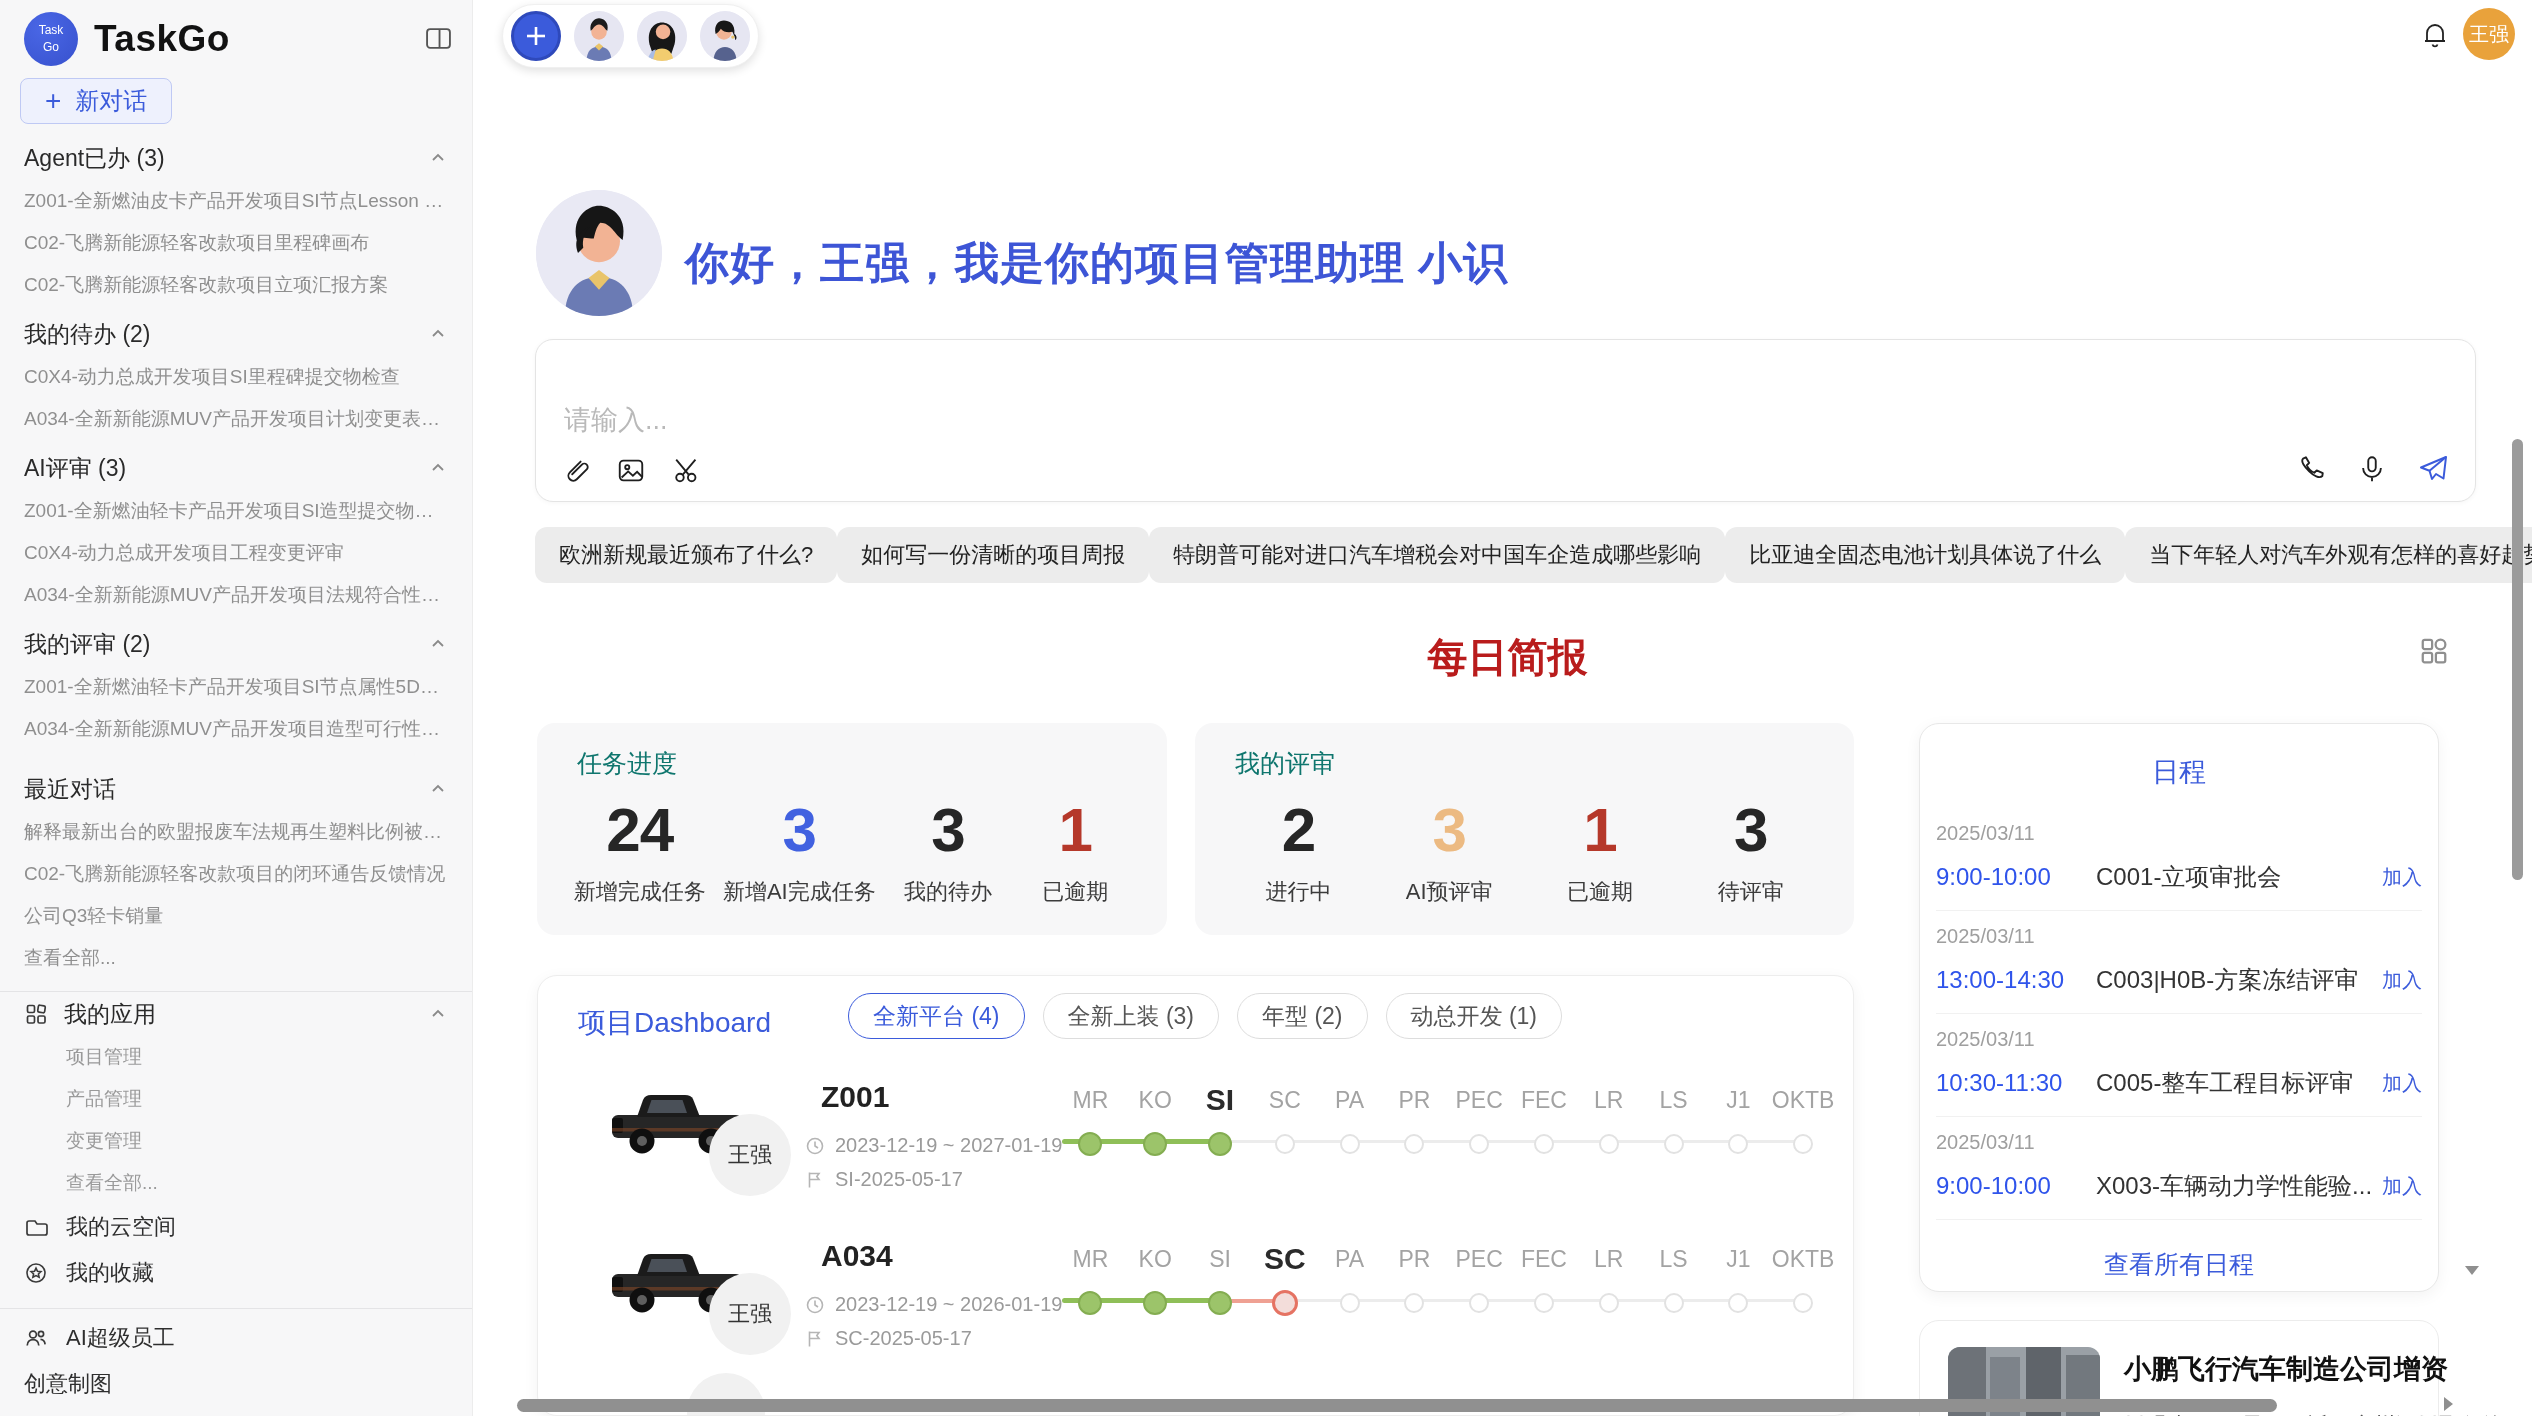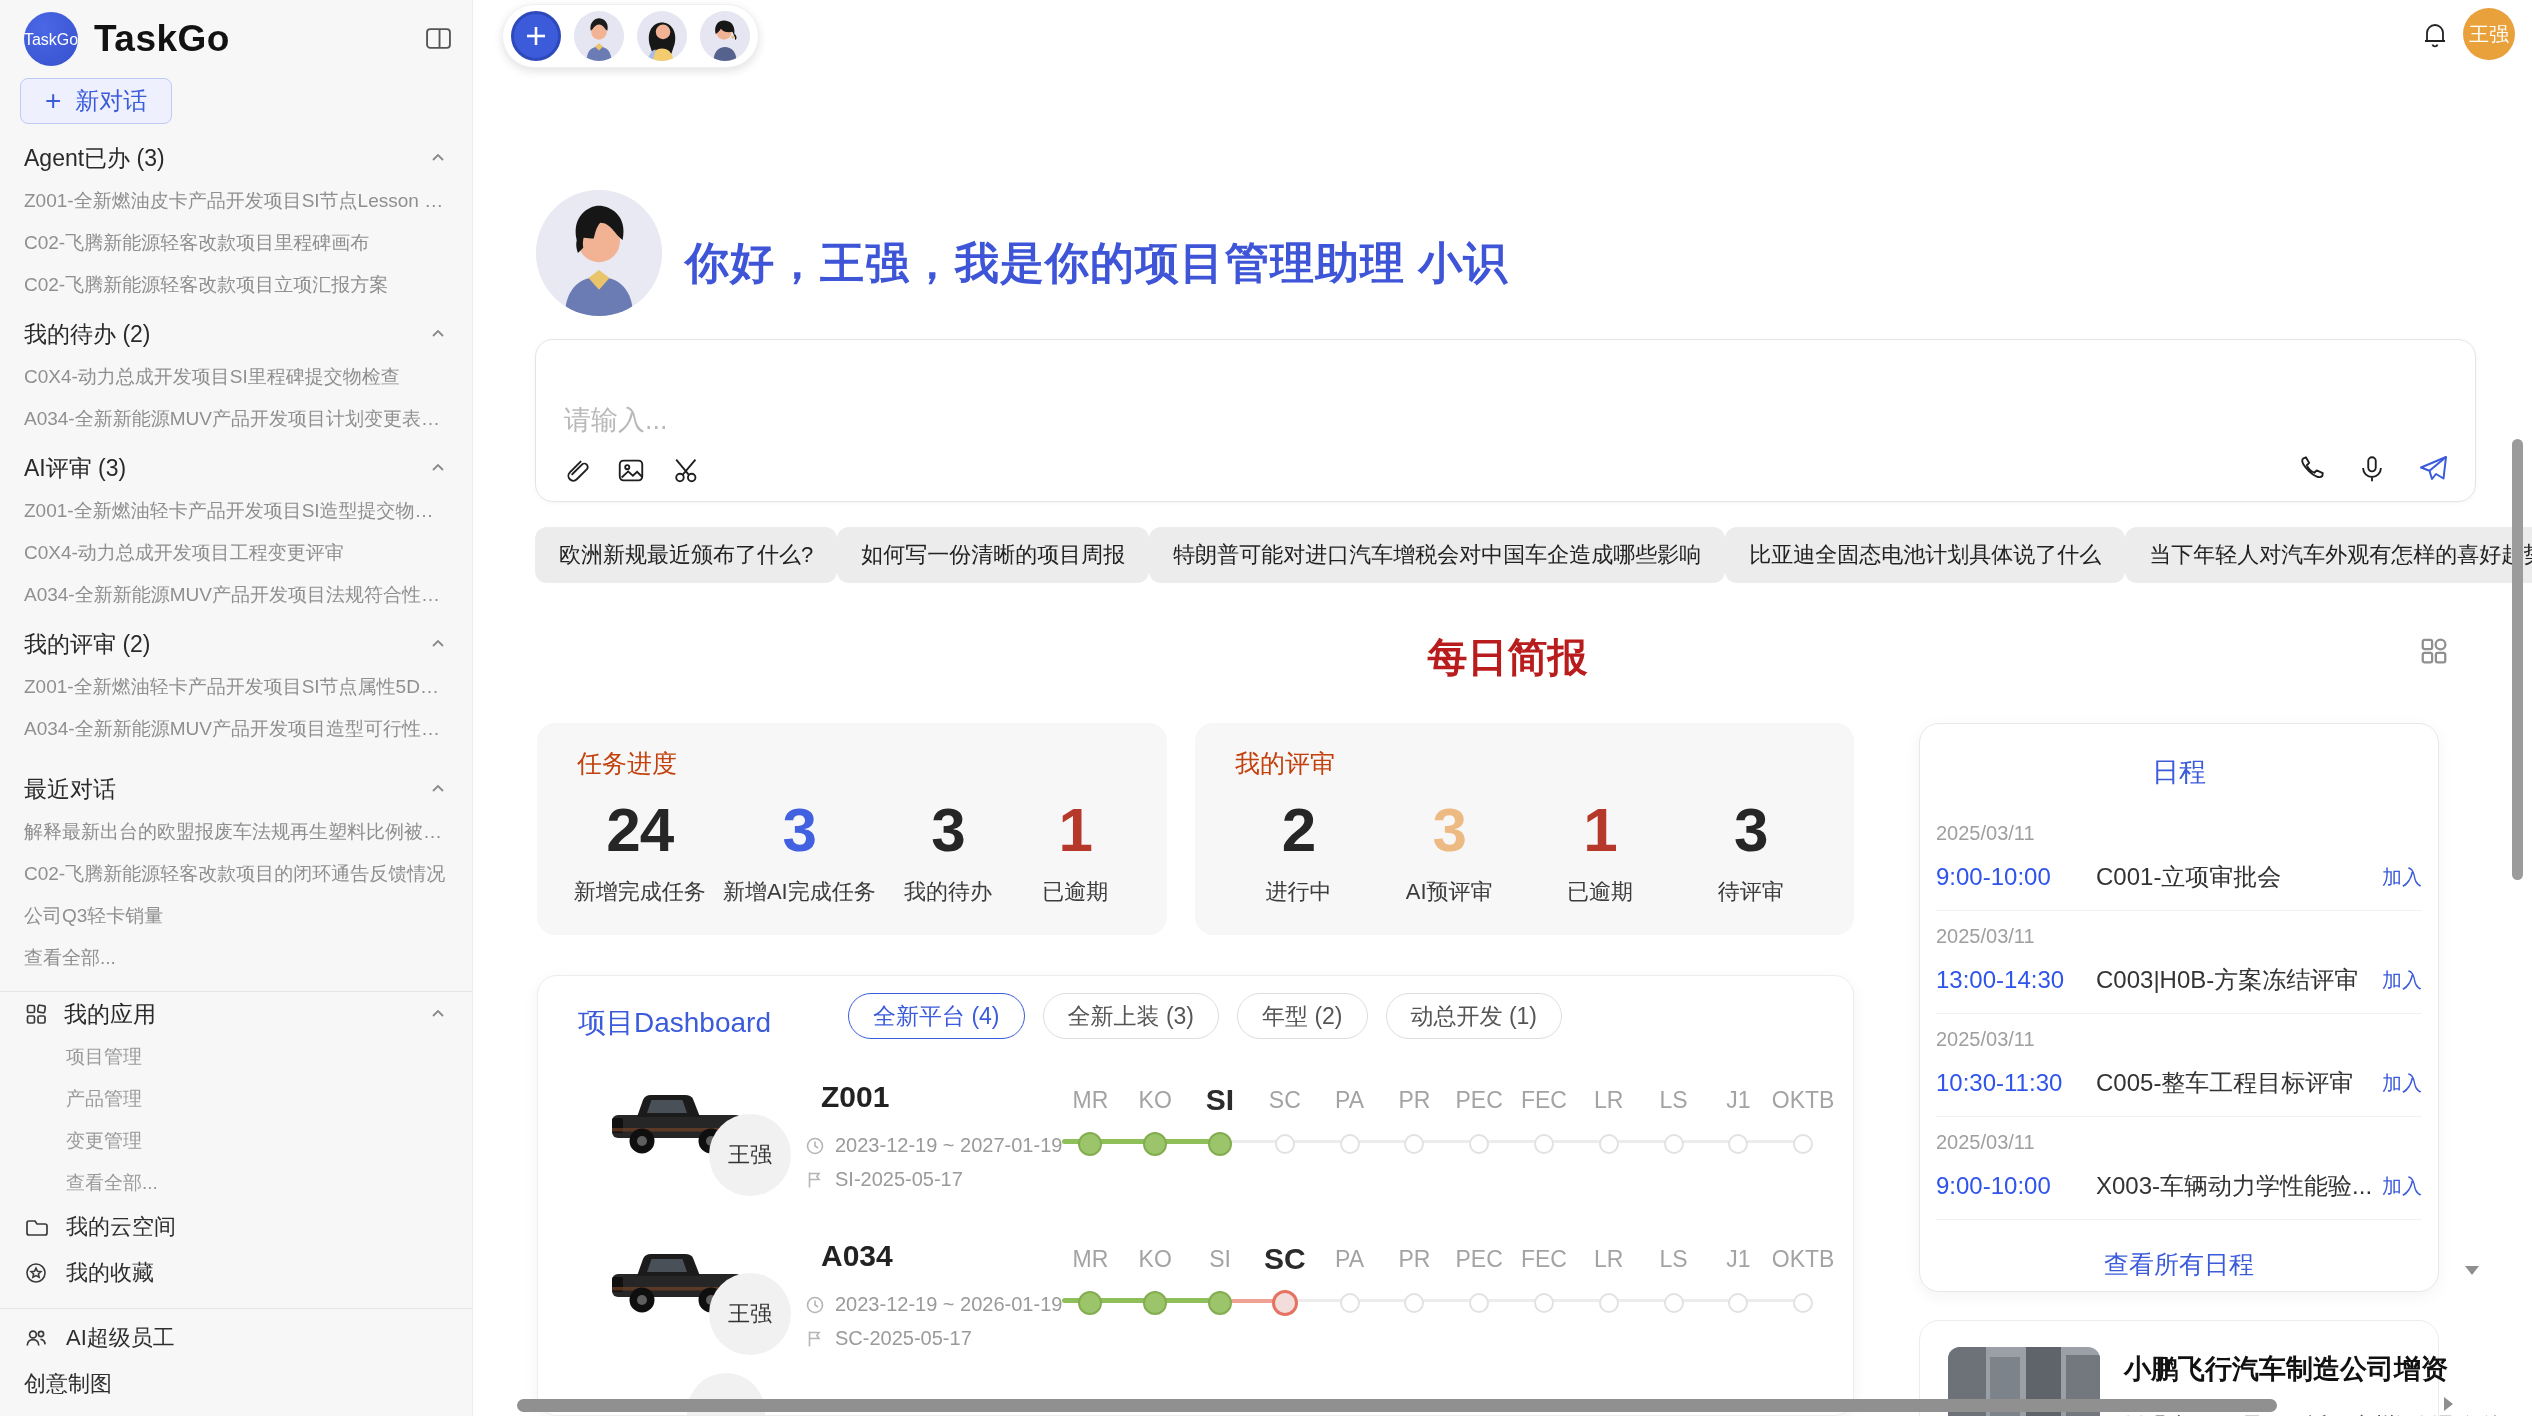--- a/index.html
+++ b/index.html
@@ -2,21 +2,21 @@
 <html><head>
 <meta charset="utf-8">
 <style>
   * { margin:0; padding:0; box-sizing:border-box; }
   html,body { width:2532px; height:1416px; overflow:hidden; }
   body { font-family:"Liberation Sans","DejaVu Sans",sans-serif; background:#fff; position:relative; color:#222; }
 
   
   .sidebar { position:absolute; left:0; top:0; width:473px; height:1416px; background:#f7f7f8; border-right:1px solid #ececec; }
   .side-head { display:flex; align-items:center; height:78px; padding:0 24px; position:relative; }
-  .logo { width:54px; height:54px; border-radius:50%; background:radial-gradient(circle at 35% 30%, #4a67e6, #3751cd); color:#fff; display:flex; flex-direction:row; align-items:center; justify-content:center; font-size:16px; line-height:17px; flex:none; }
+  .logo { width:54px; height:54px; border-radius:50%; background:radial-gradient(circle at 35% 30%, #4a67e6, #3751cd); color:#fff; display:flex; flex-direction:column; align-items:center; justify-content:center; font-size:12px; line-height:17px; flex:none; }
   .app-title { font-size:37px; font-weight:700; color:#121212; margin-left:16px; letter-spacing:.5px; }
   .collapse-btn { position:absolute; right:20px; top:26px; color:#555; cursor:pointer; }
   .new-chat { display:flex; align-items:center; gap:14px; margin:0 20px; height:46px; background:#eef1fd; border:1px solid #bfc9f4; border-radius:8px; color:#3b5bdb; font-size:24px; padding:0 24px; cursor:pointer; }
   .new-chat .plus { font-size:28px; line-height:1; }
   .side-scroll { padding-top:6px; }
   .sec-head { display:flex; align-items:center; justify-content:space-between; padding:0 24px; height:44px; margin-top:6px; font-size:23px; color:#2a2a2a; cursor:pointer; }
   .sec-head.gap { margin-top:17px; }
   .sec-item { height:42px; line-height:42px; padding:0 24px; font-size:19px; color:#8f8f8f; white-space:nowrap; overflow:hidden; text-overflow:ellipsis; cursor:pointer; }
   .side-divider { border-top:1px solid #e4e4e6; margin:12px 0 0; }
   .apps-head { display:flex; align-items:center; padding:0 24px; height:44px; font-size:23px; color:#2a2a2a; gap:16px; cursor:pointer; }
@@ -43,21 +43,21 @@
   .input-right-icons { position:absolute; right:26px; bottom:16px; display:flex; gap:30px; color:#1f1f1f; align-items:center; }
   .input-left-icons svg, .input-right-icons svg { cursor:pointer; }
 
   .chips { position:absolute; left:62px; top:527px; width:1941px; display:flex; justify-content:space-between; }
   .chip { height:56px; display:flex; align-items:center; padding:0 24px; background:#ececec; border-radius:12px; font-size:22px; color:#222; white-space:nowrap; cursor:pointer; }
 
   .brief-title { position:absolute; left:64px; top:630px; width:1941px; text-align:center; font-size:40px; font-weight:700; color:#b91c1c; }
   .brief-grid-icon { position:absolute; left:1946px; top:636px; color:#8f8f8f; cursor:pointer; }
 
   .stat-card { position:absolute; top:723px; height:212px; background:#f7f7f8; border-radius:18px; }
-  .stat-title { position:absolute; left:40px; top:24px; font-size:25px; color:#c2410c; }
+  .stat-title { position:absolute; left:40px; top:24px; font-size:25px; color:#0f766e; }
   .stat-row { position:absolute; left:0; right:0; top:62px; display:flex; justify-content:space-around; padding:0 28px; }
   .stat-col { text-align:center; min-width:110px; }
   .stat-num { font-size:62px; font-weight:600; line-height:90px; letter-spacing:-1px; }
   .stat-label { font-size:22px; color:#3c3c3c; margin-top:2px; }
   .c-dark { color:#262626; } .c-blue { color:#4161e0; } .c-red { color:#b5382a; } .c-orange { color:#ecba82; }
 
   .dash-card { position:absolute; left:64px; top:975px; width:1317px; height:441px; background:#fff; border:1px solid #ededed; border-radius:20px; box-shadow:0 4px 16px rgba(0,0,0,.05); overflow:hidden; }
   .dash-title { position:absolute; left:40px; top:28px; font-size:28px; color:#3b5bdb; }
   .dash-filters { position:absolute; left:310px; top:17px; display:flex; gap:18px; }
   .filter { height:46px; border-radius:24px; display:flex; align-items:center; padding:0 24px; font-size:23px; border:1px solid #ddd; color:#555; background:#fff; white-space:nowrap; cursor:pointer; }

